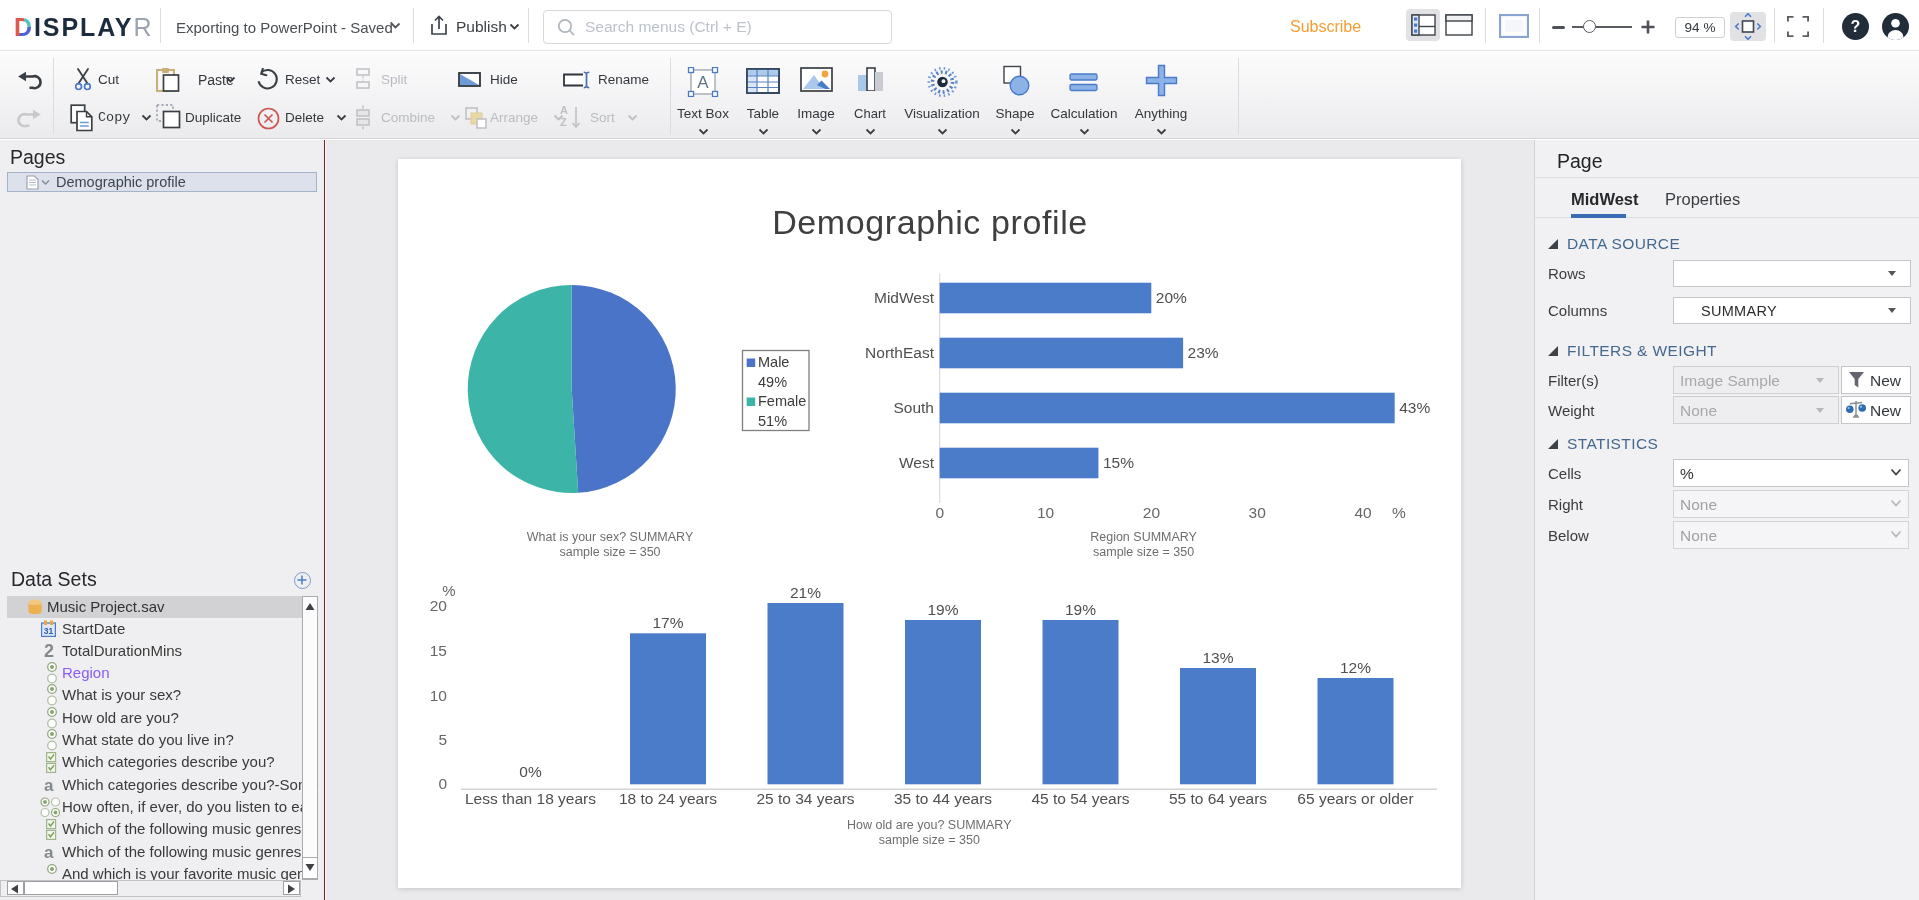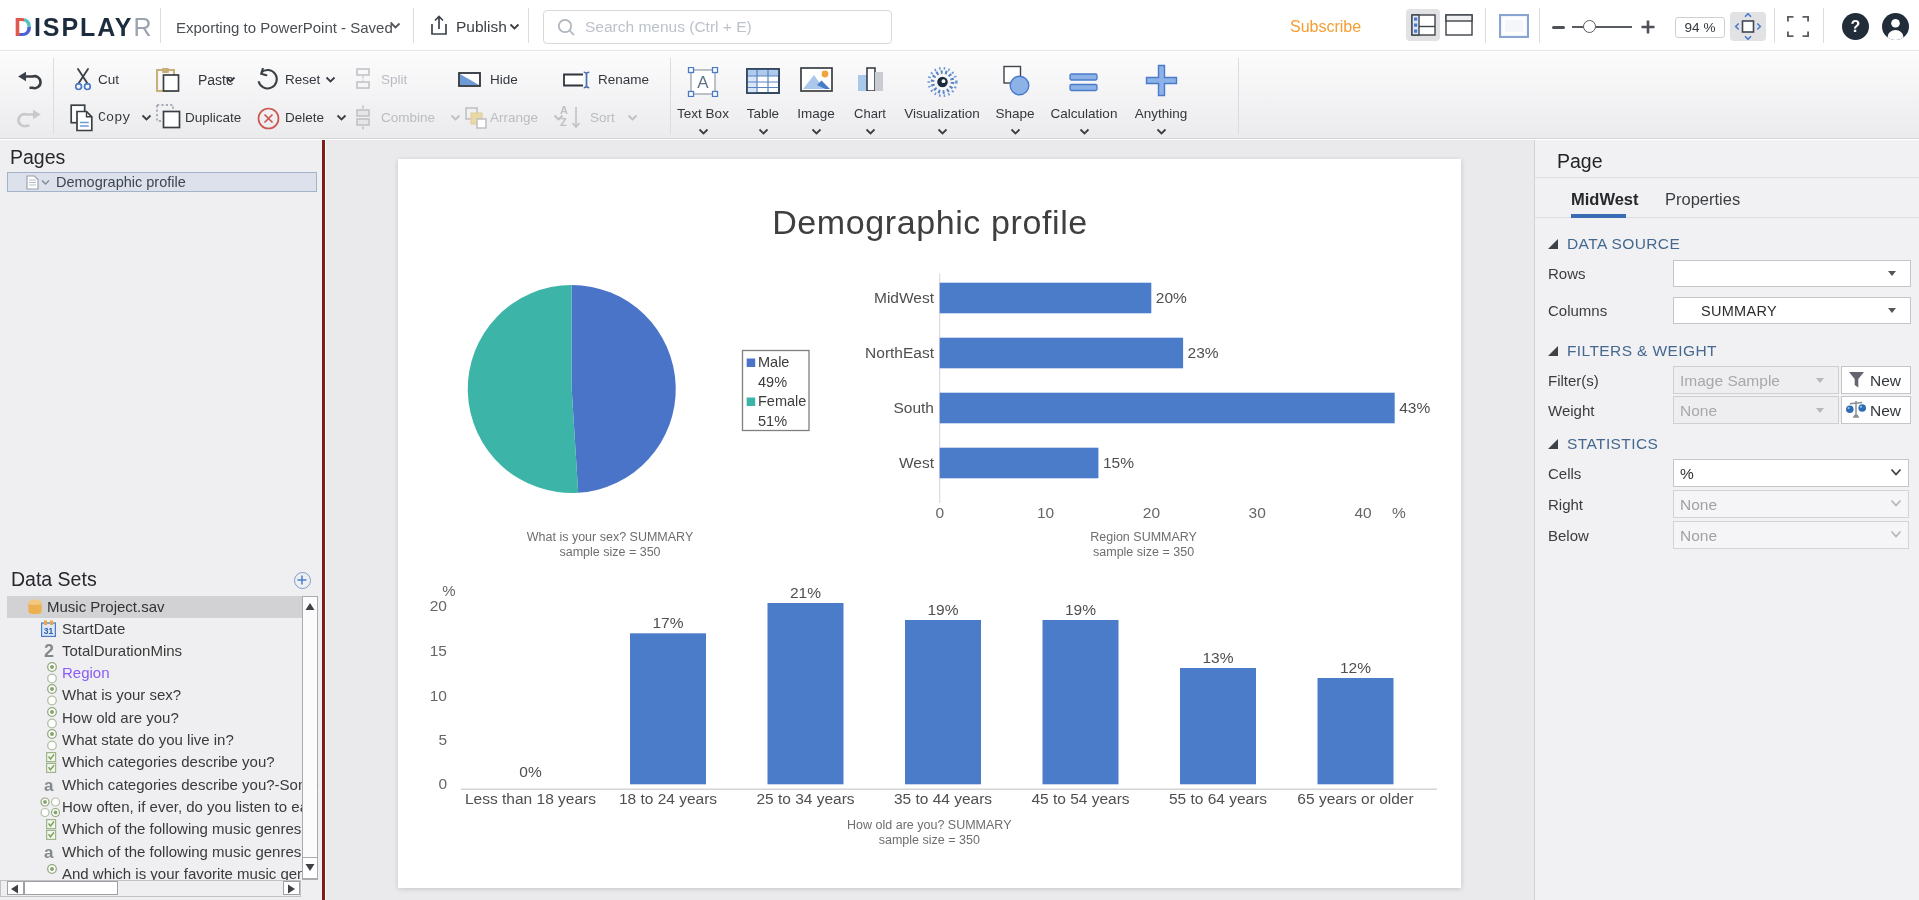--- a/index.html
+++ b/index.html
@@ -6,21 +6,21 @@
 html,body { width:1919px; height:900px; overflow:hidden; background:#fff;
   font-family:"Liberation Sans", sans-serif; }
 #app { position:relative; width:1919px; height:900px; }
 .abs { position:absolute; }
 .sep { position:absolute; width:1px; background:#dcdce0; }
 .txt { position:absolute; white-space:nowrap; }
 #topbar { position:absolute; left:0; top:0; width:1919px; height:51px; background:#fff; border-bottom:1px solid #e4e4e8; }
 #ribbon { position:absolute; left:0; top:52px; width:1919px; height:87px;
   background:linear-gradient(#fcfcfd, #ebebed); border-bottom:1px solid #d4d4d8; }
 #main { position:absolute; left:0; top:140px; width:1919px; height:760px; }
-#left { position:absolute; left:0; top:0; width:325px; height:760px; background:#efeff1; border-right:3px solid #7f1d1d; }
+#left { position:absolute; left:0; top:0; width:325px; height:760px; background:#efeff1; border-right:1px solid #7f1d1d; }
 #canvas { position:absolute; left:326px; top:0; width:1208px; height:760px; background:#eaeaec; }
 #right { position:absolute; left:1534px; top:0; width:385px; height:760px; background:#f1f1f3; border-left:1px solid #d2d2d6; }
 #page { position:absolute; left:72px; top:18.5px; width:1063px; height:729px; background:#fff;
   box-shadow:0 1px 5px rgba(0,0,0,0.16); }
 .rtxt { position:absolute; white-space:nowrap; color:#3c3c3f; font-size:15px; }
 .hdrblue { position:absolute; white-space:nowrap; color:#44688f; font-size:15.5px; letter-spacing:0.4px; }
 .ddbox { position:absolute; background:#fff; border:1px solid #c6c6ca; }
 .ddbox-dis { position:absolute; background:#eeeef0; border:1px solid #cfcfd3; }
 .caret-dn { position:absolute; width:0; height:0; border-left:4.5px solid transparent; border-right:4.5px solid transparent; border-top:5.5px solid #555; }
 .tri { position:absolute; width:0; height:0; border-left:10px solid transparent; border-bottom:10px solid #3e4146; }

